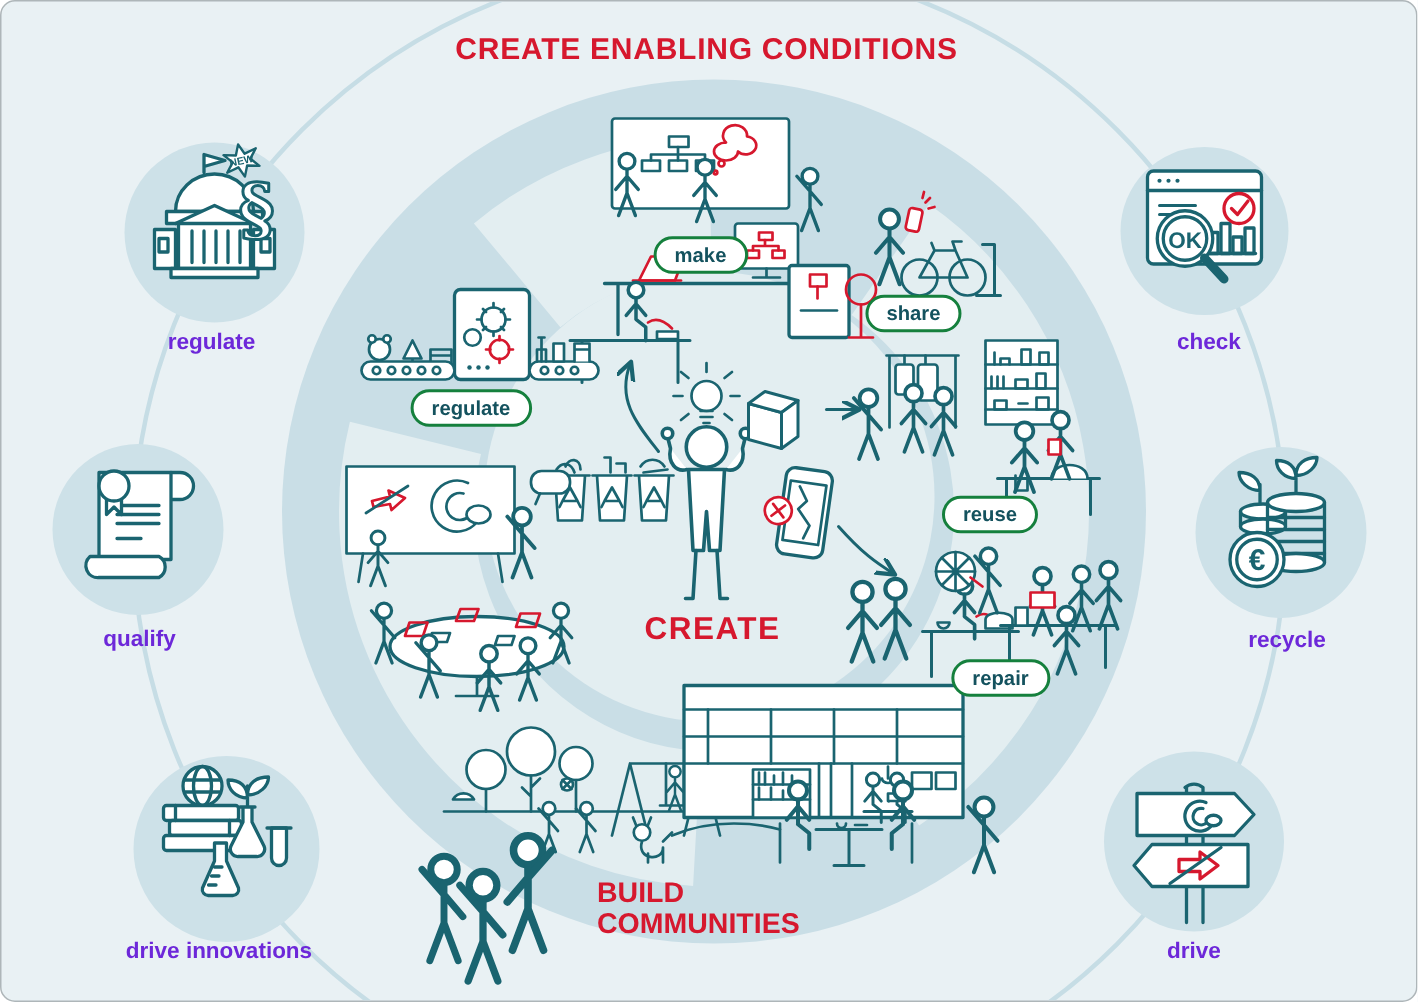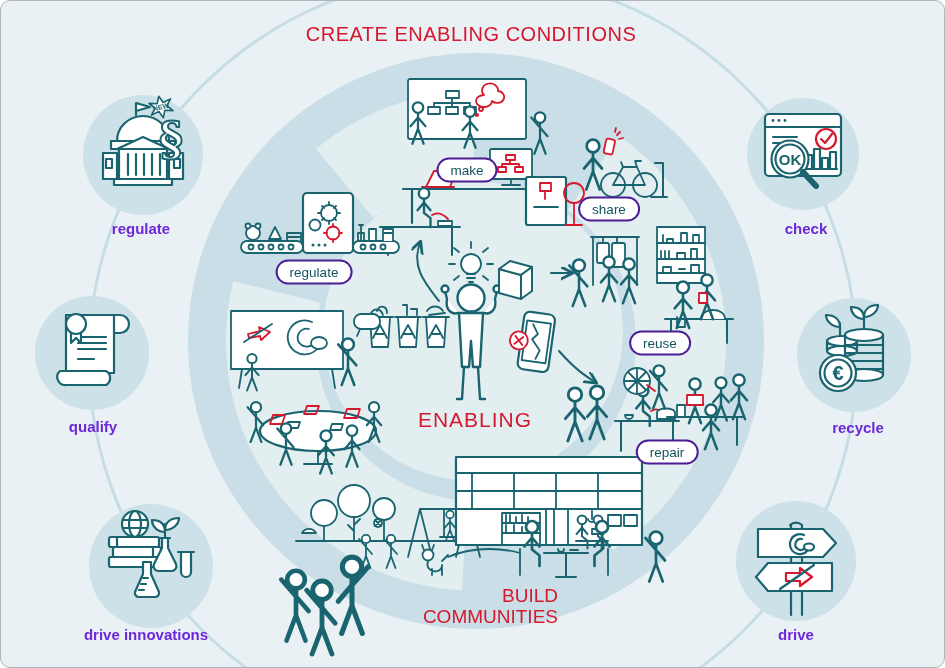--- a/index.html
+++ b/index.html
@@ -1,24 +1,24 @@
 <!DOCTYPE html>
 <html><head>
 <meta charset="utf-8">
 <style>
   html,body{margin:0;padding:0;background:#ffffff;font-family:"Liberation Sans",sans-serif;}
   .canvas{position:relative;width:943px;height:666px;background:#e9f1f4;border:1px solid #aeb6b9;border-radius:10px;overflow:hidden;}
   .bg-svg{position:absolute;left:0;top:0;}
   .lbl{position:absolute;transform:translate(-50%,-50%);color:#6d28d9;font-weight:bold;font-size:15px;white-space:nowrap;}
-  .pill{position:absolute;transform:translate(-50%,-50%);background:#ffffff;border:2px solid #4c1d95;border-radius:999px;
-        color:#14525e;font-weight:normal;font-size:13.5px;padding:3px 12px;white-space:nowrap;}
-  .red-head{position:absolute;transform:translate(-50%,-50%);color:#d6182e;font-weight:normal;text-align:right;}
+  .pill{position:absolute;transform:translate(-50%,-50%);background:#ffffff;border:2px solid #15803d;border-radius:999px;
+        color:#14525e;font-weight:bold;font-size:13.5px;padding:3px 12px;white-space:nowrap;}
+  .red-head{position:absolute;transform:translate(-50%,-50%);color:#d6182e;font-weight:bold;text-align:left;}
   #title{top:33px;left:470px;font-size:20px;letter-spacing:.5px;}
   #empower{top:419px;left:474px;font-size:21px;letter-spacing:1px;}
-  #build{top:606px;left:472px;font-size:19px;line-height:1.1;width:150px;margin-left:10px;}
+  #build{top:606px;left:472px;font-size:19px;line-height:1.1;width:150px;}
 </style>
 </head>
 <body>
 
 <div class="canvas">
 
 <svg class="bg-svg" width="943" height="666" viewBox="0 0 943 666" stroke-linecap="round" stroke-linejoin="round">
   <defs>
     <symbol id="fig" overflow="visible">
       <circle cx="0" cy="-14" r="4.2" fill="#fff"></circle>
@@ -472,21 +472,21 @@
       <g stroke-width="2.2">
         <use href="#figwave" transform="translate(0,160) scale(2.1)"></use>
         <use href="#figwave" transform="translate(26,172) scale(2.2)"></use>
         <use href="#figwave" transform="translate(56,150) scale(-2.3,2.3)"></use>
       </g>
     </g>
   </g>
 </svg>
 
   <div id="title" class="red-head">CREATE ENABLING CONDITIONS</div>
-  <div id="empower" class="red-head">ENABLING</div>
+  <div id="empower" class="red-head">CREATE</div>
   <div id="build" class="red-head">BUILD COMMUNITIES</div>
 
   <div class="lbl" style="left:140px;top:227px">regulate</div>
   <div class="lbl" style="left:805px;top:227px">check</div>
   <div class="lbl" style="left:92px;top:425px">qualify</div>
   <div class="lbl" style="left:857px;top:426px">recycle</div>
   <div class="lbl" style="left:145px;top:633px">drive innovations</div>
   <div class="lbl" style="left:795px;top:633px">drive</div>
 
   <div class="pill" style="left:466px;top:169px">make</div>

